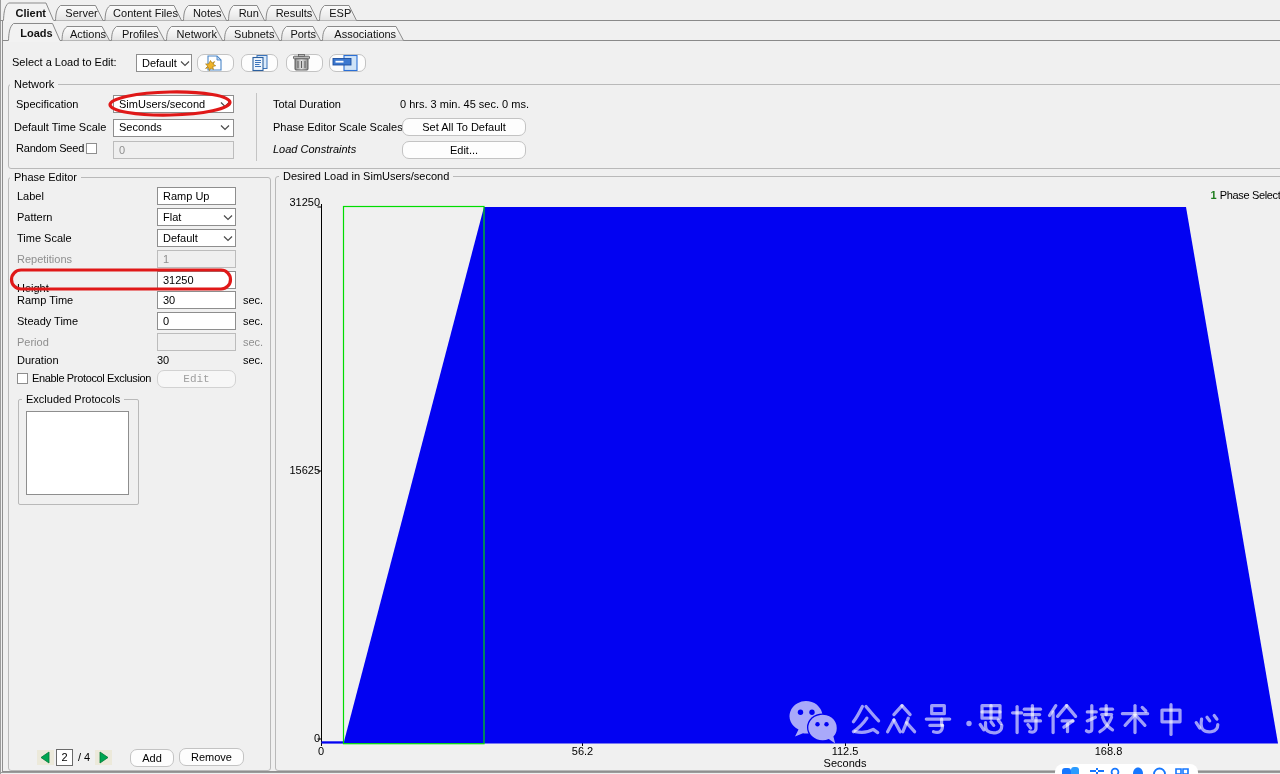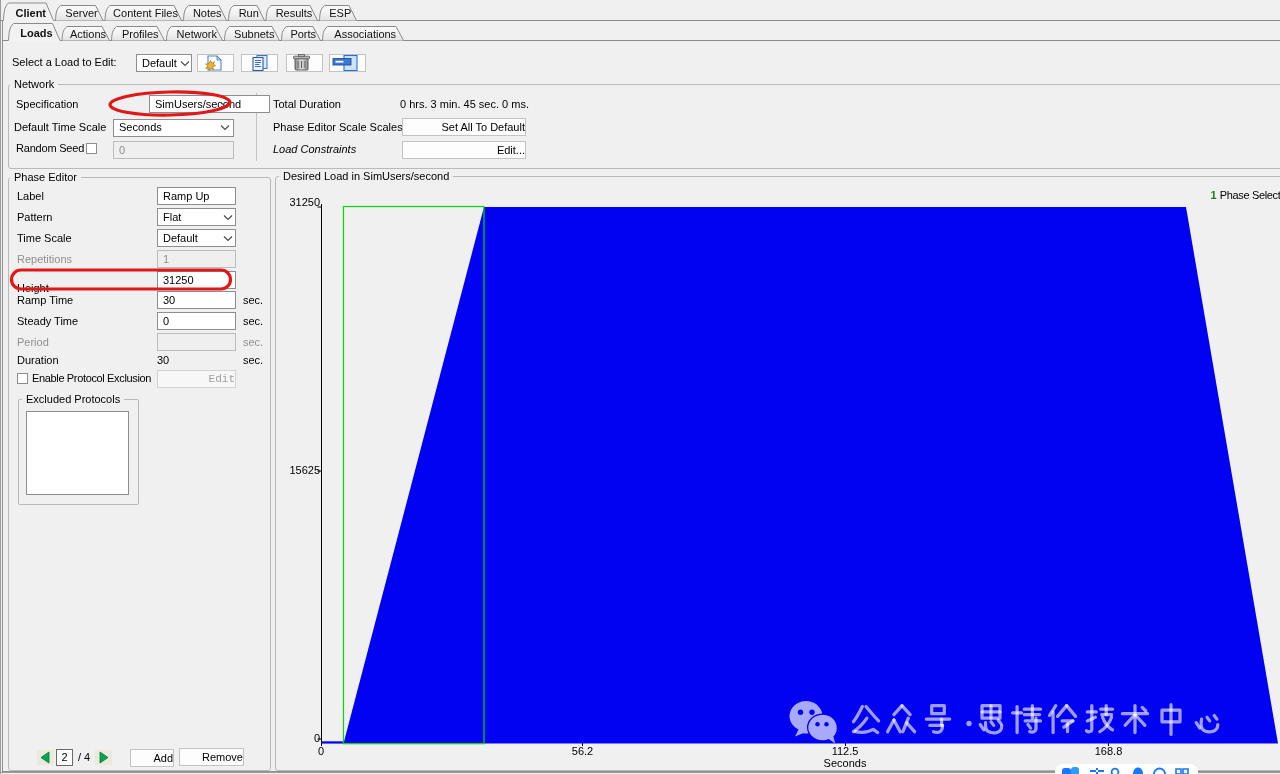--- a/index.html
+++ b/index.html
@@ -1,21 +1,21 @@
 <!DOCTYPE html>
 <html><head><meta charset="utf-8"><style>
 html,body{margin:0;padding:0;width:1280px;height:774px;overflow:hidden;background:#f0f0f0;
 font-family:"Liberation Sans",sans-serif;}
 .abs{position:absolute;}
 .lbl{position:absolute;font-size:11px;color:#000;white-space:nowrap;line-height:13px;}
 .gb{position:absolute;border:1px solid #b9b9b9;border-radius:3px;}
 .gbl{position:absolute;background:#f0f0f0;padding:0 4px;font-size:11px;line-height:12px;color:#000;white-space:nowrap;}
 .fld{position:absolute;background:#fff;border:1px solid #8e8e8e;box-sizing:border-box;font-size:11px;color:#000;padding:1.5px 5px;line-height:13px;white-space:nowrap;}
 .dis{background:#efefef;border-color:#bcbcbc;color:#8f8f8f;}
-.btn{position:absolute;background:#fdfdfd;border:1px solid #c3c3c3;border-radius:0;box-sizing:border-box;font-size:11px;color:#000;text-align:right;white-space:nowrap;}
+.btn{position:absolute;background:#fdfdfd;border:1px solid #c3c3c3;border-radius:7px;box-sizing:border-box;font-size:11px;color:#000;text-align:center;white-space:nowrap;}
 .btn.d{color:#9f9f9f;border-color:#d2d2d2;background:#f7f7f7;font-family:Liberation Mono, monospace;}
 .cb{position:absolute;background:#fff;border:1px solid #8e8e8e;box-sizing:border-box;}
 .chev{position:absolute;}
 svg text{font-family:"Liberation Sans",sans-serif;}
 </style></head>
 <body>
 
 <div class="abs" style="left:0;top:0;width:1px;height:774px;background:#9b9b9b"></div>
 <div class="abs" style="left:0;top:772px;width:1280px;height:1px;background:#9b9b9b"></div>
 <div class="abs" style="left:2px;top:20px;width:1px;height:752px;background:#8f8f8f"></div>
@@ -115,21 +115,21 @@
     </g>
   </svg>
 
 <div class="gb" style="left:8px;top:84px;width:1278px;height:83px;"></div>
 <div class="gbl" style="left:10px;top:78px;">Network</div>
 <div class="abs" style="left:256px;top:93px;width:1px;height:68px;background:#c4c4c4"></div>
 <div class="lbl" style="left:16px;top:98px;">Specification</div>
 <div class="lbl" style="left:14px;top:121px;">Default Time Scale</div>
 <div class="lbl" style="left:16px;top:142px;letter-spacing:-0.2px;">Random Seed</div>
 <div class="cb" style="left:86px;top:142.5px;width:11px;height:11px;"></div>
-<div class="fld" style="left:113px;top:95px;width:121px;height:18px;margin-left:36px;">SimUsers/second</div>
+<div class="fld" style="left:113px;top:95px;width:121px;height:18px;">SimUsers/second</div>
 <svg class="chev" style="left:220px;top:101px" width="10" height="7">
     <path d="M1 1.5 L5 5.5 L9 1.5" stroke="#4a4a4a" stroke-width="1.2" fill="none"></path>
   </svg>
 <div class="fld" style="left:113px;top:118.5px;width:121px;height:18px;">Seconds</div>
 <svg class="chev" style="left:220px;top:124px" width="10" height="7">
     <path d="M1 1.5 L5 5.5 L9 1.5" stroke="#4a4a4a" stroke-width="1.2" fill="none"></path>
   </svg>
 <div class="fld dis" style="left:113px;top:141px;width:121px;height:18px;">0</div>
 <div class="lbl" style="left:273px;top:98px;text-align:right;">Total Duration</div>
 <div class="lbl" style="left:400px;top:98px;">0 hrs. 3 min. 45 sec. 0 ms.</div>

